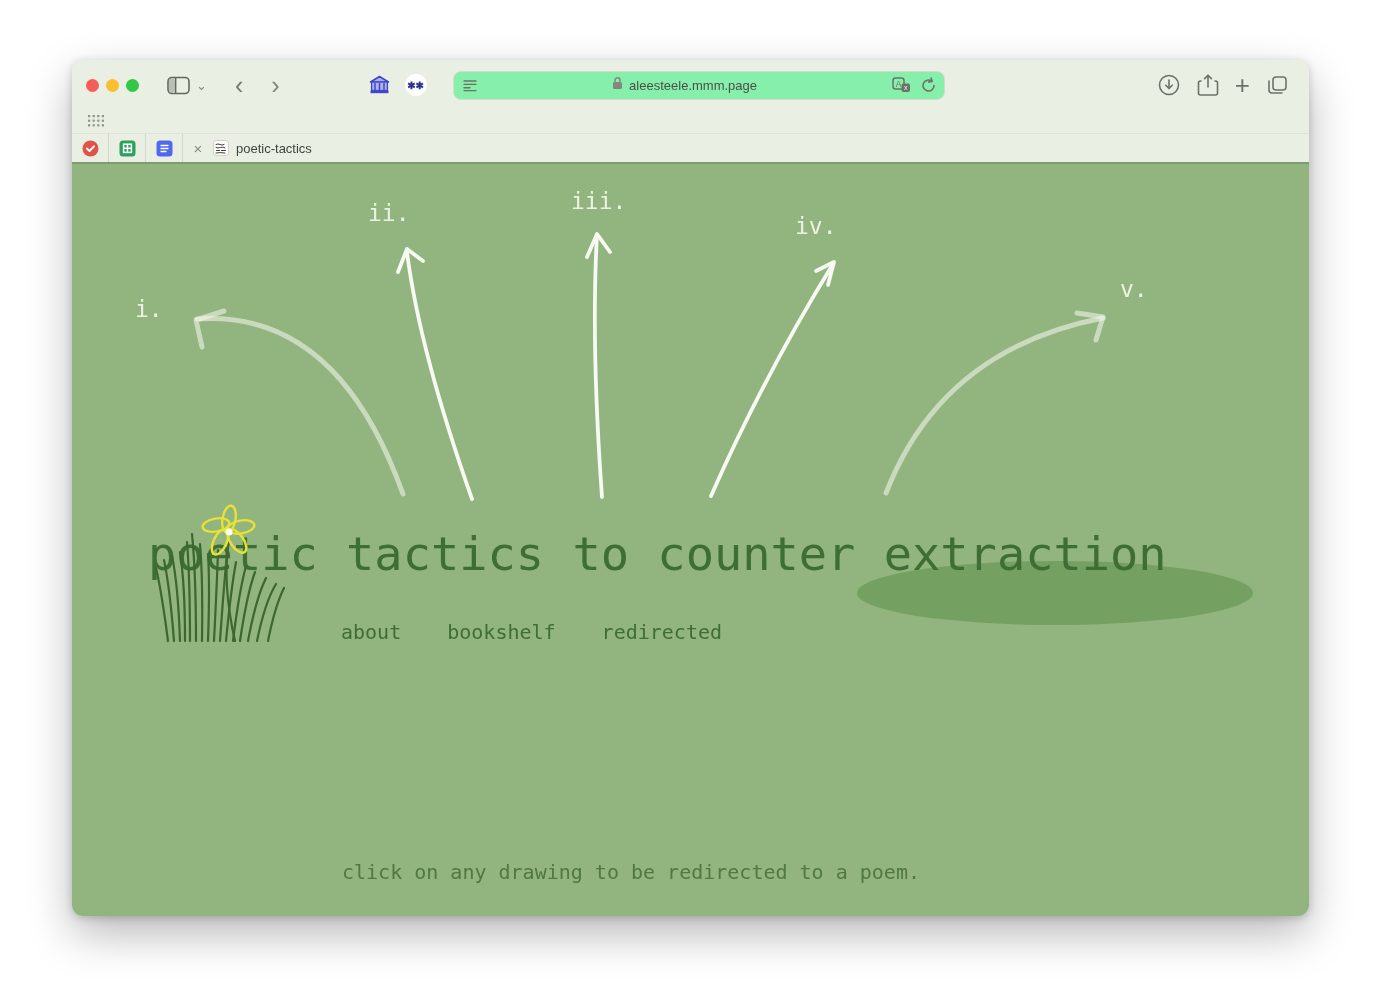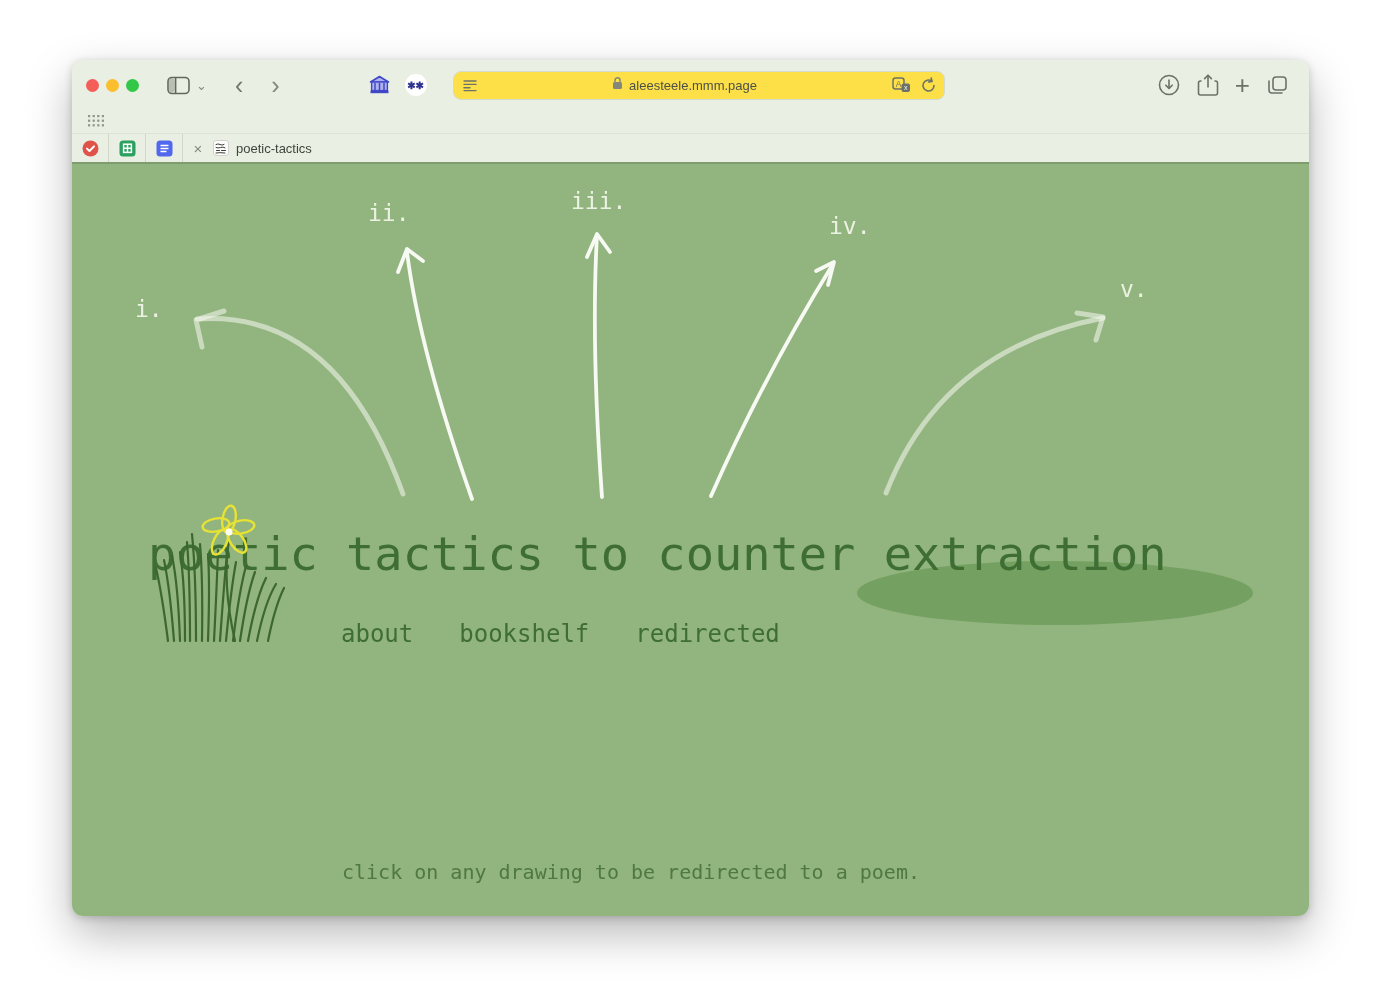--- a/index.html
+++ b/index.html
@@ -20,21 +20,21 @@
   .light { width:13px; height:13px; border-radius:50%; }
   .light.red{ background:#f35f58; } .light.yellow{ background:#fbbe2e; } .light.green{ background:#33c748; }
   .tb-icon { display:flex; align-items:center; justify-content:center; color:var(--chrome-ink); }
   .glyph-btn { font-size:25px; line-height:1; color:#84887c; padding:0 10px; font-weight:400; }
   .chev { font-size:13px; color:#84887c; padding:0 2px; margin-left:4px; }
   .ext { margin-left:14px; }
   .ext-badge { width:22px; height:22px; border-radius:50%; background:#fff; display:flex;
                align-items:center; justify-content:center; font-size:10px; font-weight:bold;
                color:#2e3190; letter-spacing:0; }
   .urlbar { width:492px; height:29px; margin-left:26px; border-radius:8px;
-            background:#fde047; border:1px solid #d6dccd; display:flex; align-items:center;
+            background:#86efac; border:1px solid #d6dccd; display:flex; align-items:center;
             padding:0 8px; }
   .urlbar .mid { flex:1; display:flex; align-items:center; justify-content:center; gap:6px; }
   .domain { font-size:13px; color:#4c5046; }
   .right-cluster { margin-left:auto; display:flex; align-items:center; gap:16px; padding-right:6px; }
 
   
   .toolrow2 { height:23px; flex:0 0 auto; display:flex; align-items:center; padding-left:16px;
               background:var(--chrome); }
 
   
@@ -53,21 +53,21 @@
           font-family:"DejaVu Sans Mono", monospace; }
   .art { position:absolute; left:0; top:0; }
   .art-under { z-index:1; }
   .art-over { z-index:3; pointer-events:none; }
   .arrow-label { position:absolute; z-index:2; font-size:23px; line-height:1.1;
                  color:var(--label-ink);text-align:right; }
   .page-title { position:absolute; z-index:2; left:76px; top:366px; margin:0;
                 font-size:47px; line-height:47px; font-weight:500; letter-spacing:0;
                 white-space:pre; color:var(--ink); }
   .page-nav { position:absolute; z-index:2; left:269px; top:456px; display:flex; gap:46px; }
-  .page-nav a { font-size:24px; color:var(--ink); text-decoration:none; }
+  .page-nav a { font-size:20px; color:var(--ink); text-decoration:none; }
   .intro { position:absolute; z-index:2; left:256px; top:523px; margin:0;
            font-size:20px; line-height:25px; white-space:pre; color:var(--body-ink); }
   .cta { position:absolute; z-index:2; left:270px; top:696px; margin:0;
          font-size:20px; line-height:25px; white-space:pre; color:var(--body-ink); }
 </style>
 </head>
 <body>
 
 <div class="stage">
   <div class="window">
@@ -248,21 +248,21 @@
         </g>
         <g fill="none" style="stroke:var(--arrow-faded)" stroke-width="5" stroke-linecap="round" stroke-linejoin="round">
           <path d="M 814 329 Q 870 185 1031 154"></path>
           <path d="M 1005 149 L 1031 153 L 1024 176"></path>
         </g>
       </svg>
 
       <span class="arrow-label" style="left:63px;  top:133px;">i.</span>
       <span class="arrow-label" style="left:296px; top:37px;">ii.</span>
       <span class="arrow-label" style="left:499px; top:25px;">iii.</span>
-      <span class="arrow-label" style="left:757px; top:50px;">iv.</span>
+      <span class="arrow-label" style="left:723px; top:50px;">iv.</span>
       <span class="arrow-label" style="left:1048px;top:113px;">v.</span>
 
       <h1 class="page-title">poetic tactics to counter extraction</h1>
 
       <svg class="art art-over" width="1237" height="753" viewBox="0 0 1237 753">
         <g fill="none" style="stroke:var(--grass)" stroke-width="2.2" stroke-linecap="round">
           <path d="M 96 477 Q 90 430 84 404"></path>
           <path d="M 102 477 Q 98 425 92 396"></path>
           <path d="M 108 477 Q 106 420 100 392"></path>
           <path d="M 113 477 Q 113 420 108 388"></path>

